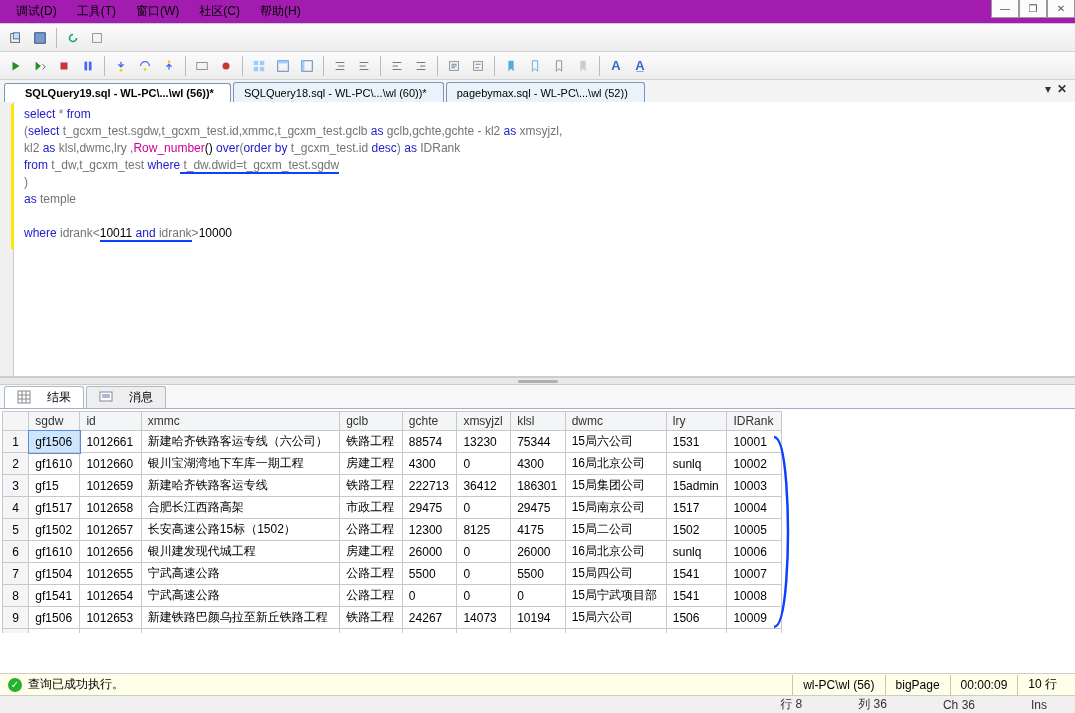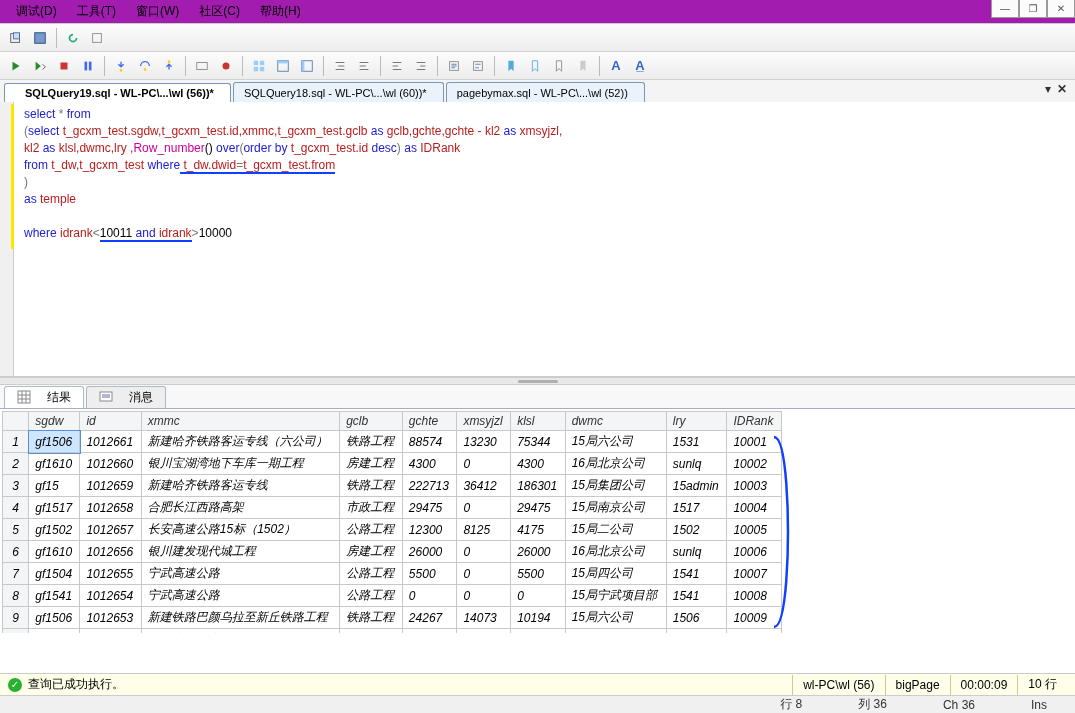--- a/index.html
+++ b/index.html
@@ -16,30 +16,30 @@
   .tab { height:20px; padding:0 16px 0 10px; border:1px solid #7a96b8; border-bottom:none; border-radius:3px 3px 0 0; margin-right:2px; display:flex;align-items:center; background:#eaf3fb; font-size:11px;}
   .tab.active { background:#fff; font-weight:bold; border-bottom:1px solid #fff; position:relative; top:1px;padding-left:20px;}
   .tabs-right { position:absolute; right:8px; top:2px; display:flex; gap:6px; align-items:center;}
   .editor { height:275px; border-bottom:1px solid #ccc; overflow:auto; position:relative; background:#fff;}
   .gutter { position:absolute; left:0; top:0; width:14px; height:100%; background:#f0f0f0; border-right:1px solid #ccc;}
   .gutter .mk { position:absolute; left:11px; top:2px; width:3px; height:145px; background:#ffe600;}
   pre.sql { position:absolute; left:24px; top:4px; font-family:Consolas,"Courier New",monospace; font-size:13px; line-height:16px; white-space:pre; color:#000;}
   .kw { color:#2020cc; }
   .fn { color:#cc0099; }
   .num { color:#000; }
-  .id { color:#b91c1c; }
+  .id { color:#737373; }
   .star { color:#777; }
   .ul1 { border-bottom:2px solid #1040ff; }
   .splitter { height:8px; background:#e8e8e8; display:flex;align-items:center;justify-content:center; border-top:1px solid #ccc; border-bottom:1px solid #ccc;}
   .splitter::after { content:""; width:40px; height:3px; background:#b0b0b0; border-radius:2px;}
   .res-tabs { height:24px; display:flex; align-items:center; padding-left:4px; border-bottom:1px solid #aac; background:#f8f8f8;}
   .res-tab { height:22px; padding:0 12px; border:1px solid #abc; border-bottom:none; border-radius:3px 3px 0 0; margin-right:2px; display:flex;align-items:center; gap:16px; background:#fff;}
   .res-tab.inactive { background:#eee;}
   .grid-wrap { height:224px; overflow:auto; position:relative;}
-  table.grid { border-collapse:collapse; width:780px; margin:2px 0 0 2px;font-style:italic;}
+  table.grid { border-collapse:collapse; width:780px; margin:2px 0 0 2px;}
   table.grid th, table.grid td { border:1px solid #c8c8c8; padding:2px 6px; text-align:left; height:18px; white-space:nowrap; font-size:12px;}
   table.grid th { background:#f3f5f7; font-weight:normal; color:#333;}
   table.grid td.row-hd { background:#f3f5f7; text-align:center; width:26px;}
   .brace-svg { position:absolute; left:770px; top:24px; width:24px; height:198px; pointer-events:none;}
   .status-bar { position:absolute; left:0; bottom:18px; right:0; height:22px; background:#ffffe9; border-top:1px solid #ccc; display:flex; align-items:center; padding:0 8px; }
   .status-bar .ok-icon { width:14px; height:14px; border-radius:50%; background:#26b22f; color:#fff; display:flex;align-items:center;justify-content:center; font-size:10px; margin-right:6px;}
   .status-bar .cells-right { margin-left:auto; display:flex;}
   .status-bar .cell { border-left:1px solid #c8c898; padding:0 10px; height:20px; display:flex;align-items:center;}
   .status-bar .hl { background:#f4f4a0;}
   .ide-foot { position:absolute; left:0; bottom:0; right:0; height:18px; background:#f0f0f0; border-top:1px solid #ccc; display:flex; align-items:center; font-size:11px; color:#333;}
@@ -237,21 +237,21 @@
   </div>
 </div>
 
 <div class="editor">
   <div class="gutter">
       <div class="mk"></div>
     </div>
   <pre class="sql"><span class="kw">select</span><span class="star"> * </span><span class="kw">from</span>
 <span class="star">(</span><span class="kw">select</span><span class="id"> t_gcxm_test.sgdw,t_gcxm_test.id,xmmc,t_gcxm_test.gclb </span><span class="kw">as</span><span class="id"> gclb,gchte,gchte - kl2 </span><span class="kw">as</span><span class="id"> xmsyjzl,</span>
 <span class="id">kl2 </span><span class="kw">as</span><span class="id"> klsl,dwmc,lry ,</span><span class="fn">Row_number</span><span>() </span><span class="kw">over</span><span class="star">(</span><span class="kw">order by</span><span class="id"> t_gcxm_test.id </span><span class="kw">desc</span><span class="star">) </span><span class="kw">as</span><span class="id"> IDRank</span>
-<span class="kw">from</span><span class="id"> t_dw,t_gcxm_test </span><span class="kw">where</span><span class="id ul1"> t_dw.dwid</span><span class="star ul1">=</span><span class="id ul1">t_gcxm_test.from</span>
+<span class="kw">from</span><span class="id"> t_dw,t_gcxm_test </span><span class="kw">where</span><span class="id ul1"> t_dw.dwid</span><span class="star ul1">=</span><span class="id ul1">t_gcxm_test.sgdw</span>
 <span class="star">)</span>
 <span class="kw">as</span><span class="id"> temple</span>
 <span></span>
 <span class="kw">where</span><span class="id"> idrank</span><span class="star">&lt;</span><span class="num ul1">10011</span><span class="kw ul1"> and </span><span class="id ul1">idrank</span><span class="star">&gt;</span><span class="num">10000</span></pre>
 </div>
 
 <div class="splitter"></div>
 
 <div class="res-tabs">
   <div class="res-tab">

